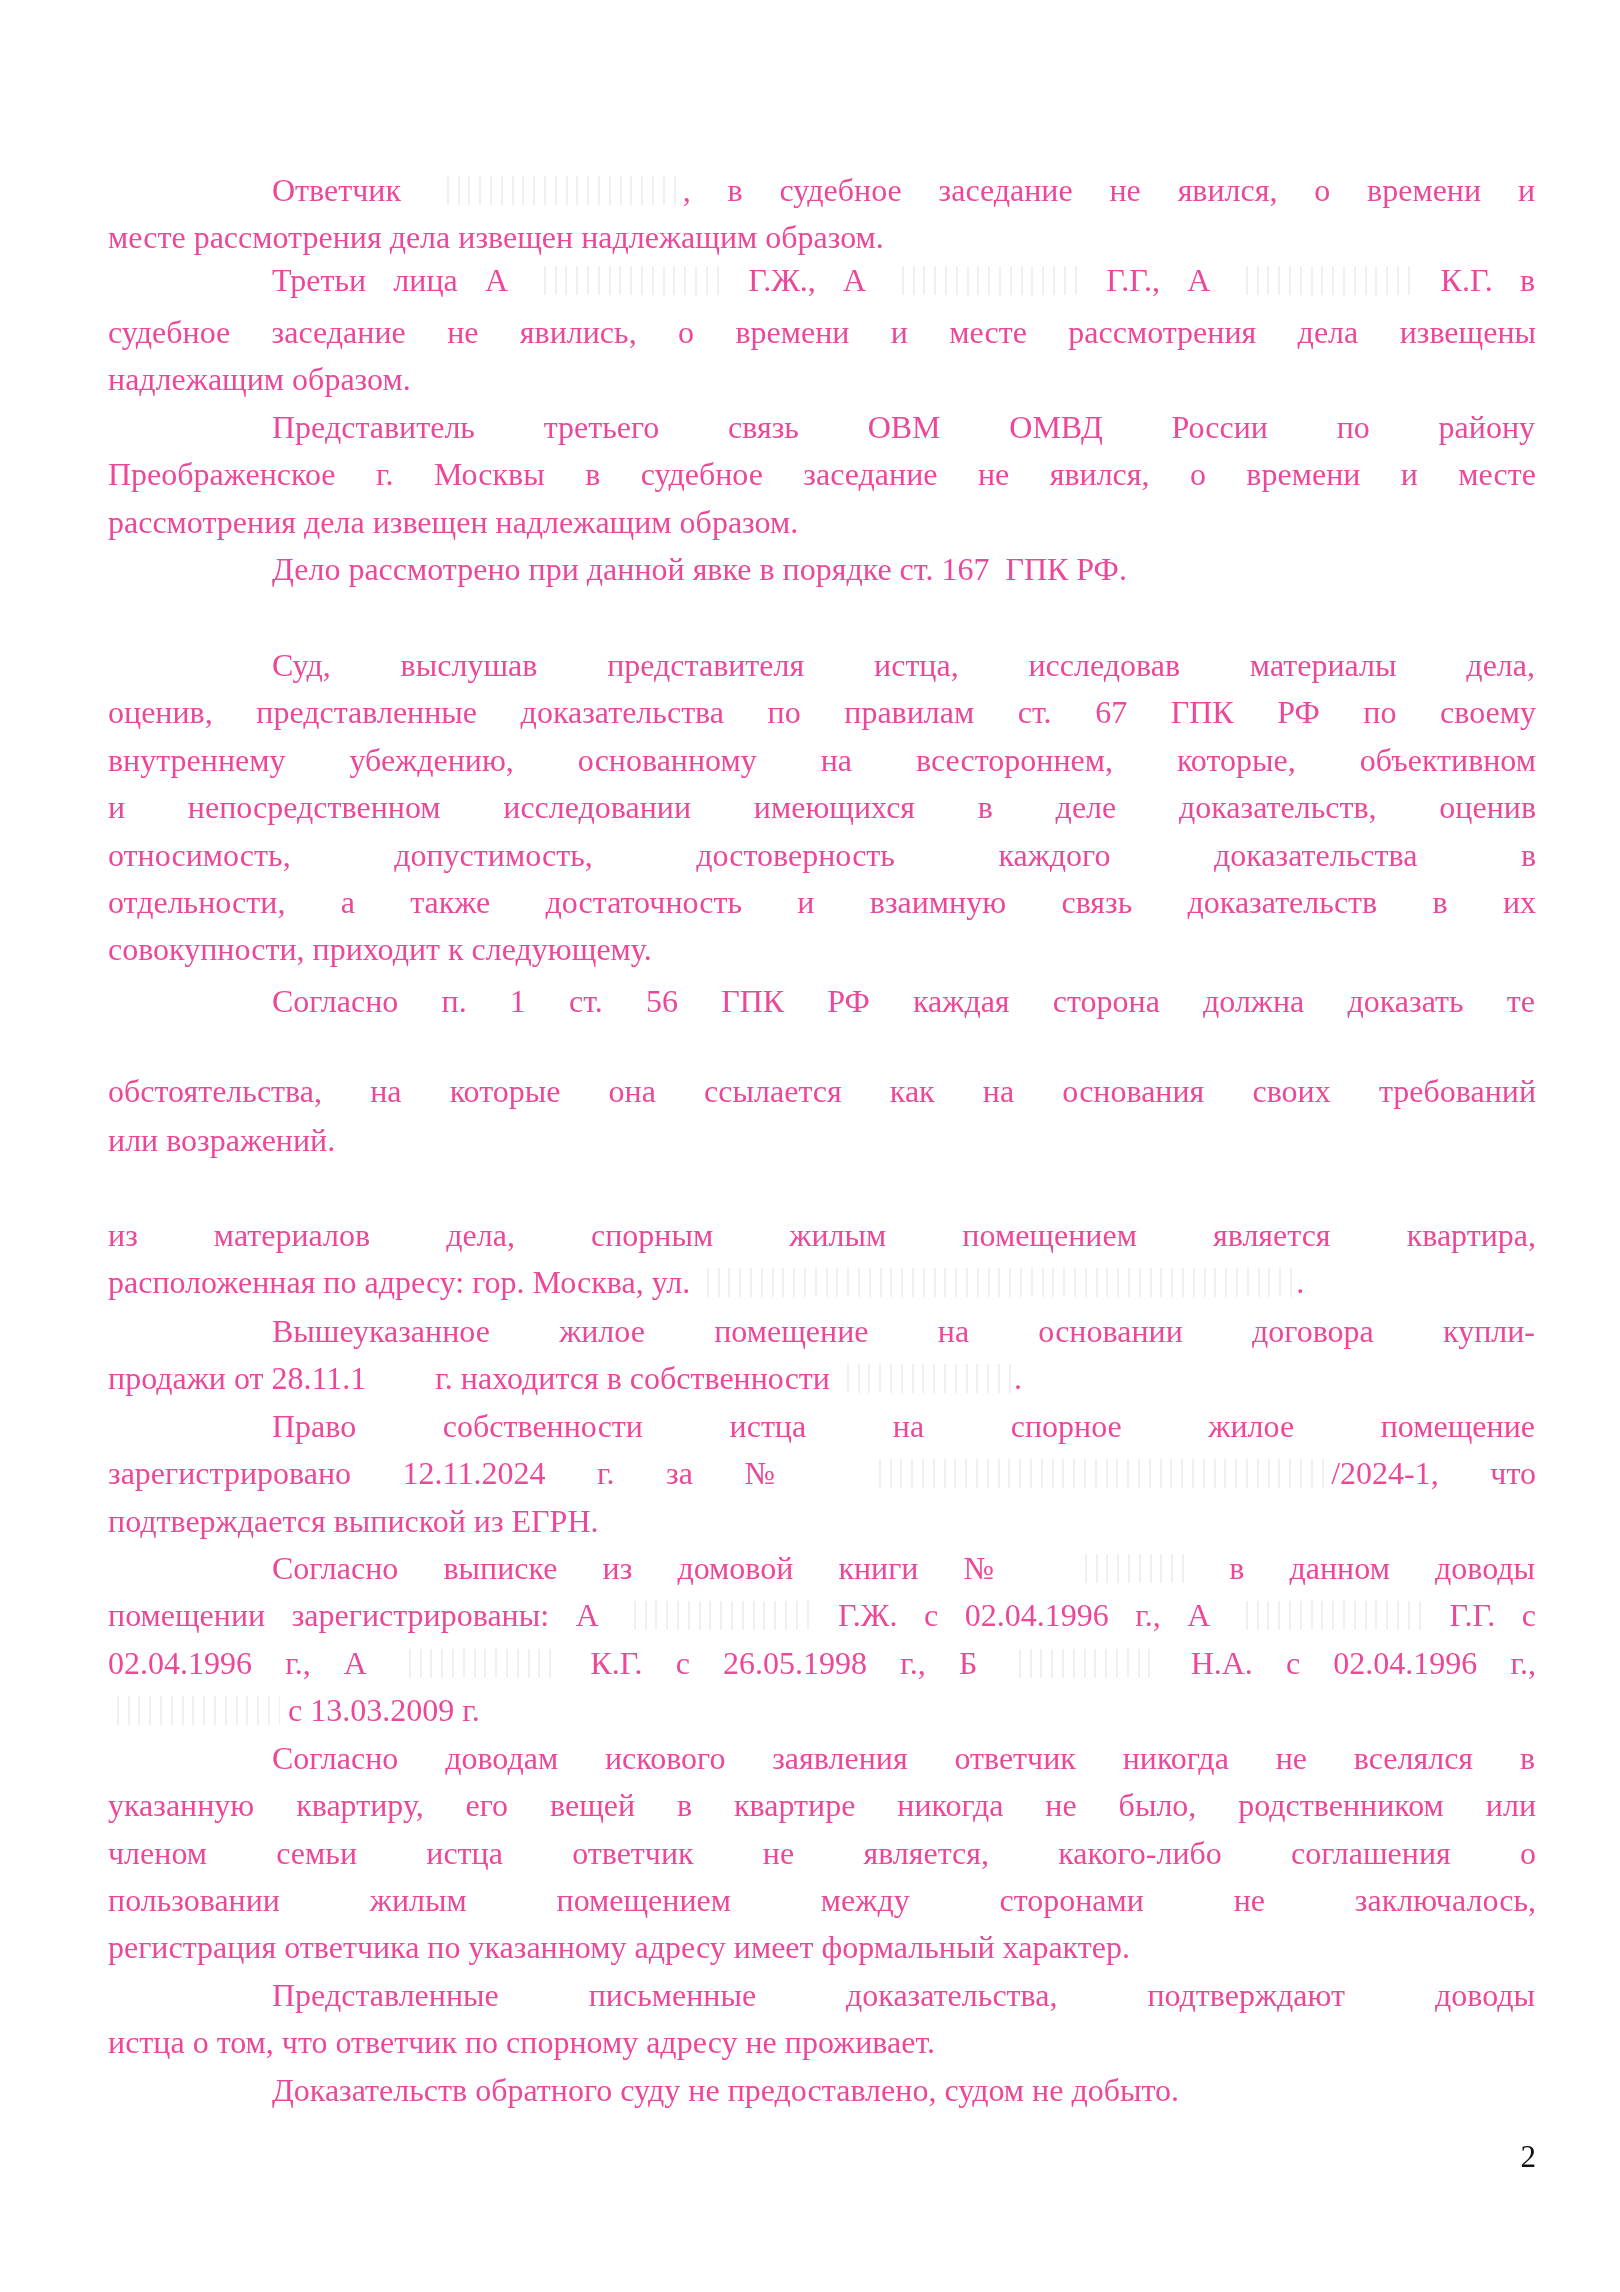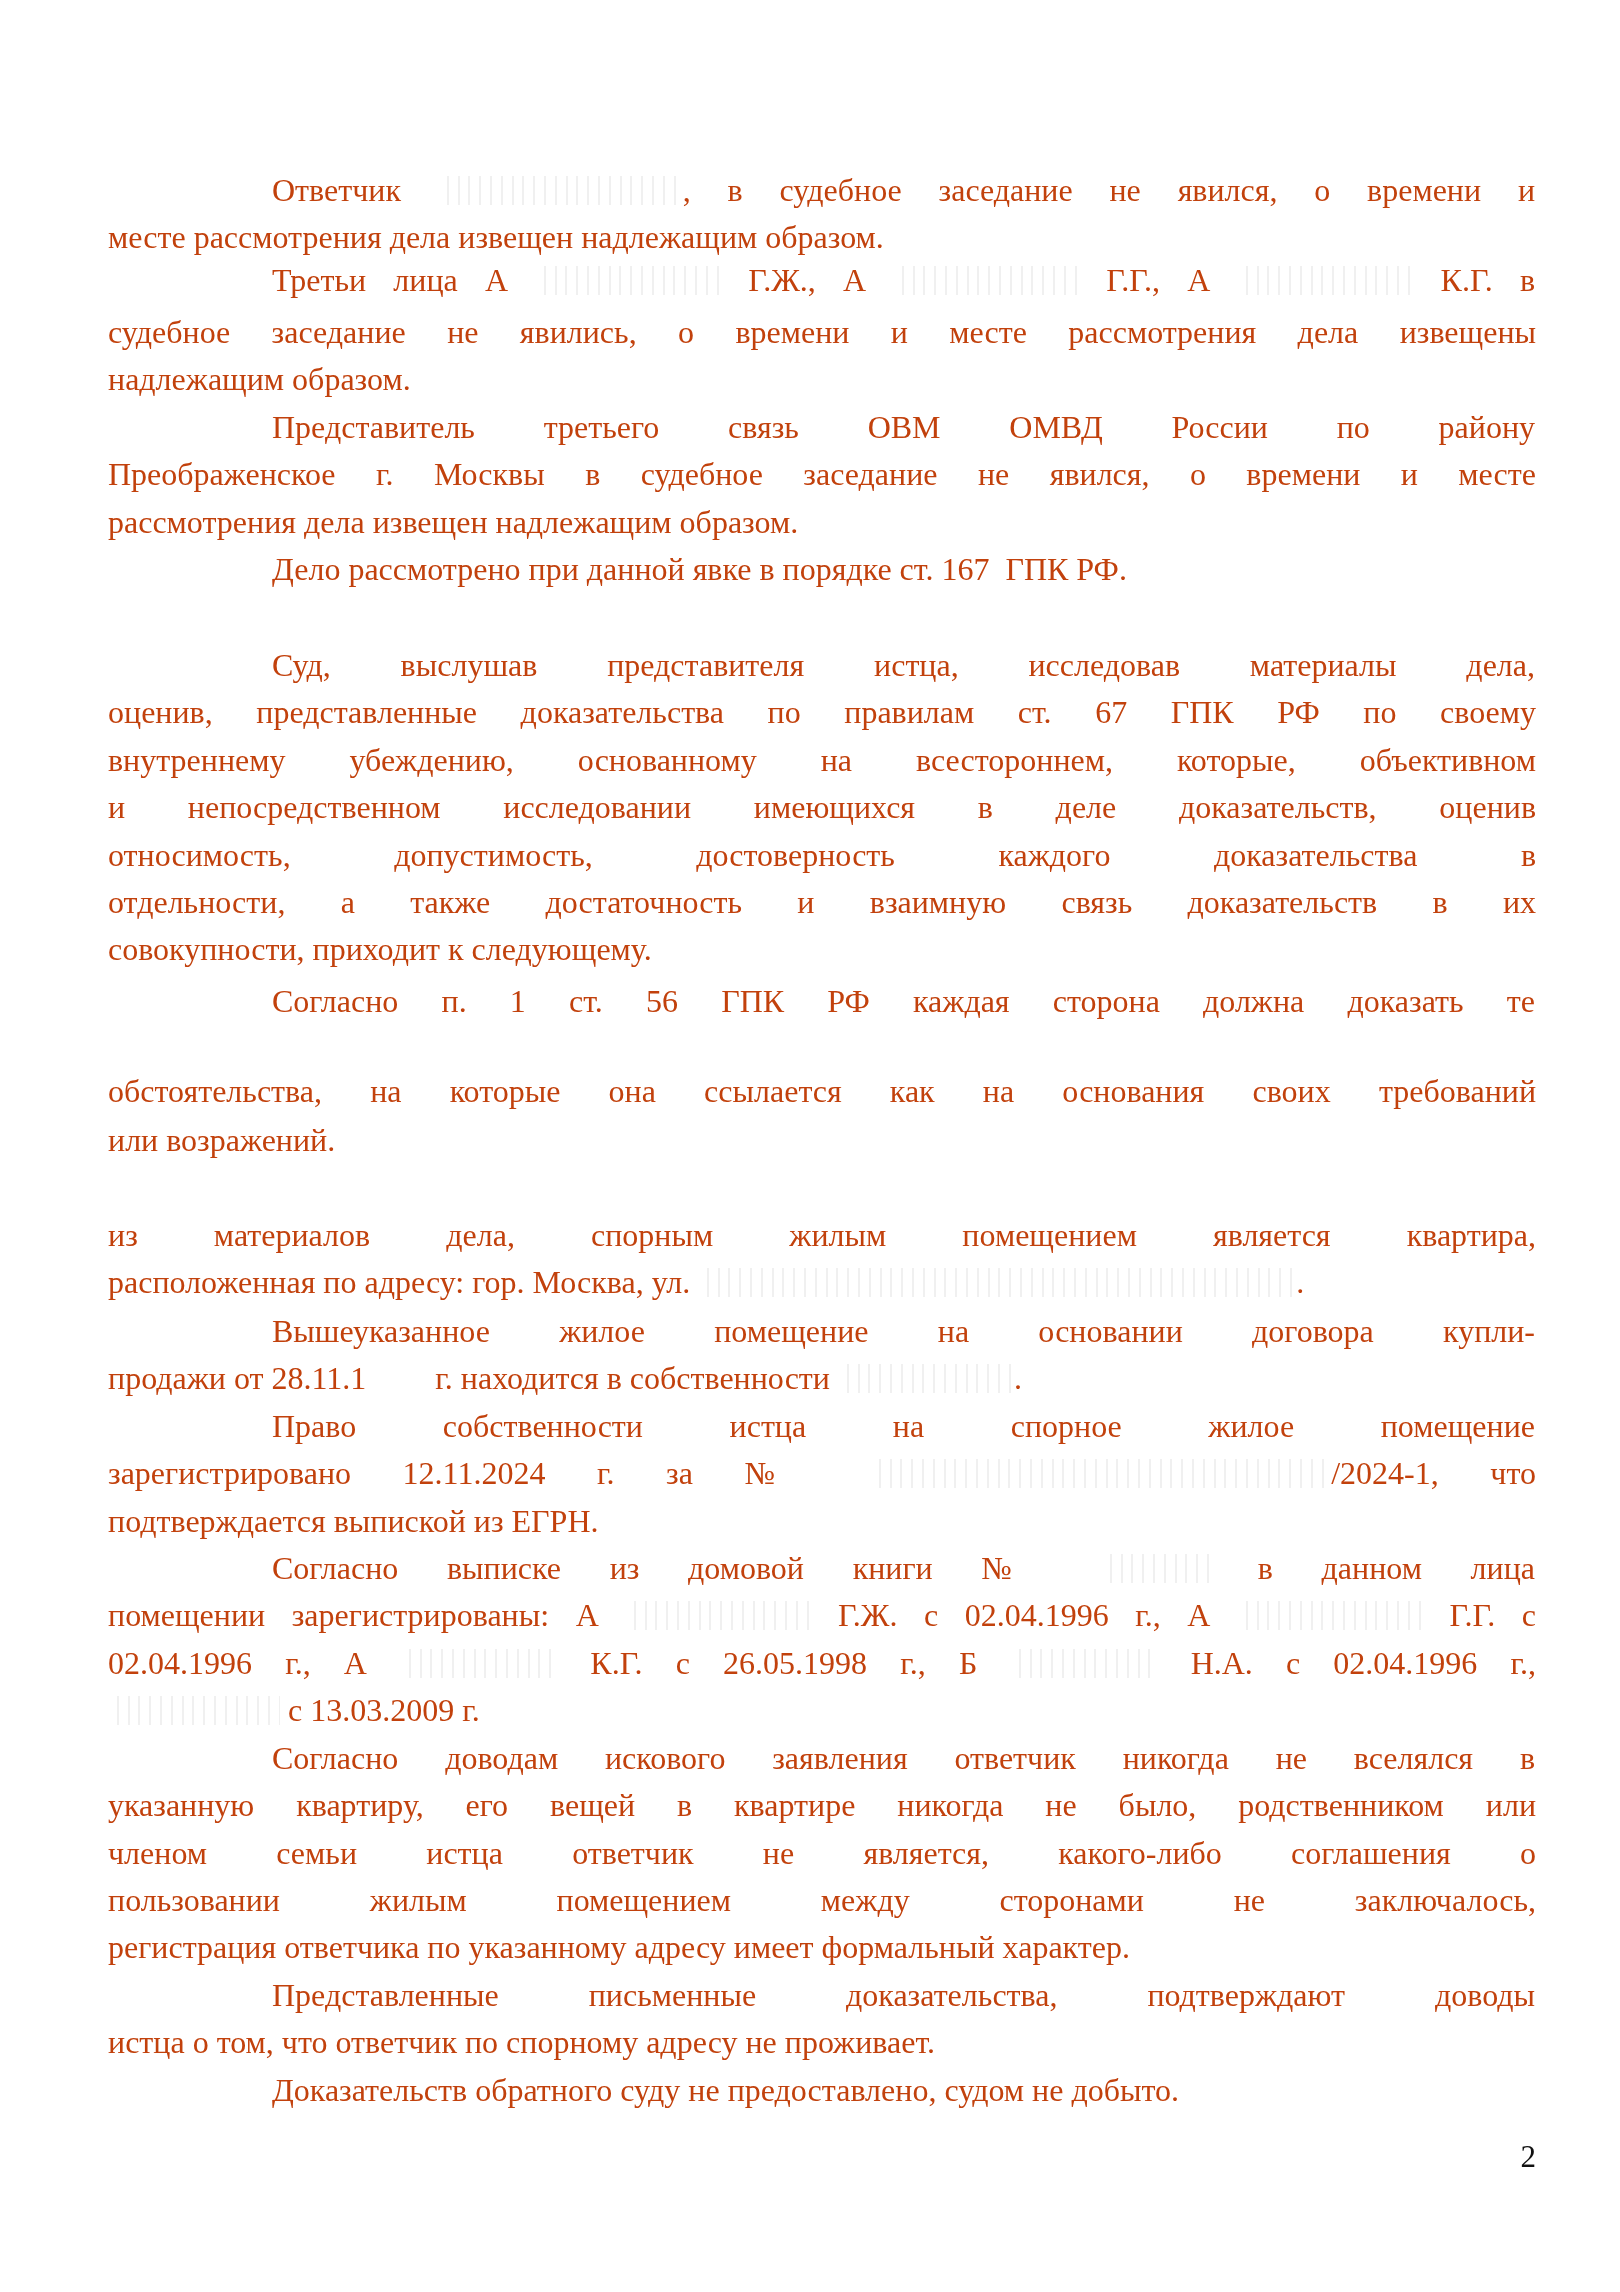--- a/index.html
+++ b/index.html
@@ -6,21 +6,21 @@
   body { width: 1620px; height: 2293px; position: relative; overflow: hidden; }
   .page { position: absolute; left: 0; top: 0; width: 1620px; height: 2293px; background: #fff; }
   .ln {
     position: absolute;
     left: 108px;
     width: 1428px;
     height: 47px;
     line-height: 47px;
     font-family: "Liberation Serif", "DejaVu Serif", serif;
     font-size: 32px;
-    color: #c2410c;
+    color: #ec4899;
     white-space: nowrap;
     text-align: justify;
     text-align-last: justify;
     word-spacing: 0;
   }
   .ln.ind { left: 272px; width: 1263px; }
   .ln.last { text-align: right; text-align-last: left; white-space: pre; }
   .red { display: inline-block; height: 29px; vertical-align: -3.9px;
          background: repeating-linear-gradient(90deg, rgba(0,0,0,0.0) 0 8.8px, rgba(0,0,0,0.06) 8.8px 10.8px); }
   .pagenum {
@@ -62,21 +62,21 @@
   <div class="ln" style="top:1212px"><span>из материалов дела, спорным жилым помещением является квартира,</span></div>
   <div class="ln last" style="top:1259px"><span>расположенная по адресу: гор. Москва, ул. </span><span class="red" style="width:598px"></span><span>.</span></div>
 
   <div class="ln ind" style="top:1308px"><span>Вышеуказанное жилое помещение на основании договора купли-</span></div>
   <div class="ln last" style="top:1355px"><span>продажи от 28.11.1</span><span class="red" style="width:69px;background:none"></span><span>г. находится в собственности </span><span class="red" style="width:176px"></span><span>.</span></div>
 
   <div class="ln ind" style="top:1403px"><span>Право собственности истца на спорное жилое помещение</span></div>
   <div class="ln" style="top:1450px"><span>зарегистрировано 12.11.2024 г. за № </span><span class="red" style="width:461px"></span><span>/2024-1, что</span></div>
   <div class="ln last" style="top:1498px"><span>подтверждается выпиской из ЕГРН.</span></div>
 
-  <div class="ln ind" style="top:1545px"><span>Согласно выписке из домовой книги № </span><span class="red" style="width:108px"></span><span> в данном лица</span></div>
+  <div class="ln ind" style="top:1545px"><span>Согласно выписке из домовой книги № </span><span class="red" style="width:108px"></span><span> в данном доводы</span></div>
   <div class="ln" style="top:1592px"><span>помещении зарегистрированы: А</span> <span class="red" style="width:186px"></span> <span>Г.Ж. с 02.04.1996 г., А</span> <span class="red" style="width:186px"></span> <span>Г.Г. с</span></div>
   <div class="ln" style="top:1640px"><span>02.04.1996 г., А</span> <span class="red" style="width:157px"></span> <span>К.Г. с 26.05.1998 г., Б</span> <span class="red" style="width:147px"></span> <span>Н.А. с 02.04.1996 г.,</span></div>
   <div class="ln last" style="top:1687px"><span class="red" style="width:172px"></span><span> с 13.03.2009 г.</span></div>
 
   <div class="ln ind" style="top:1735px"><span>Согласно доводам искового заявления ответчик никогда не вселялся в</span></div>
   <div class="ln" style="top:1782px"><span>указанную квартиру, его вещей в квартире никогда не было, родственником или</span></div>
   <div class="ln" style="top:1830px"><span>членом семьи истца ответчик не является, какого-либо соглашения о</span></div>
   <div class="ln" style="top:1877px"><span>пользовании жилым помещением между сторонами не заключалось,</span></div>
   <div class="ln last" style="top:1924px"><span>регистрация ответчика по указанному адресу имеет формальный характер.</span></div>
 

